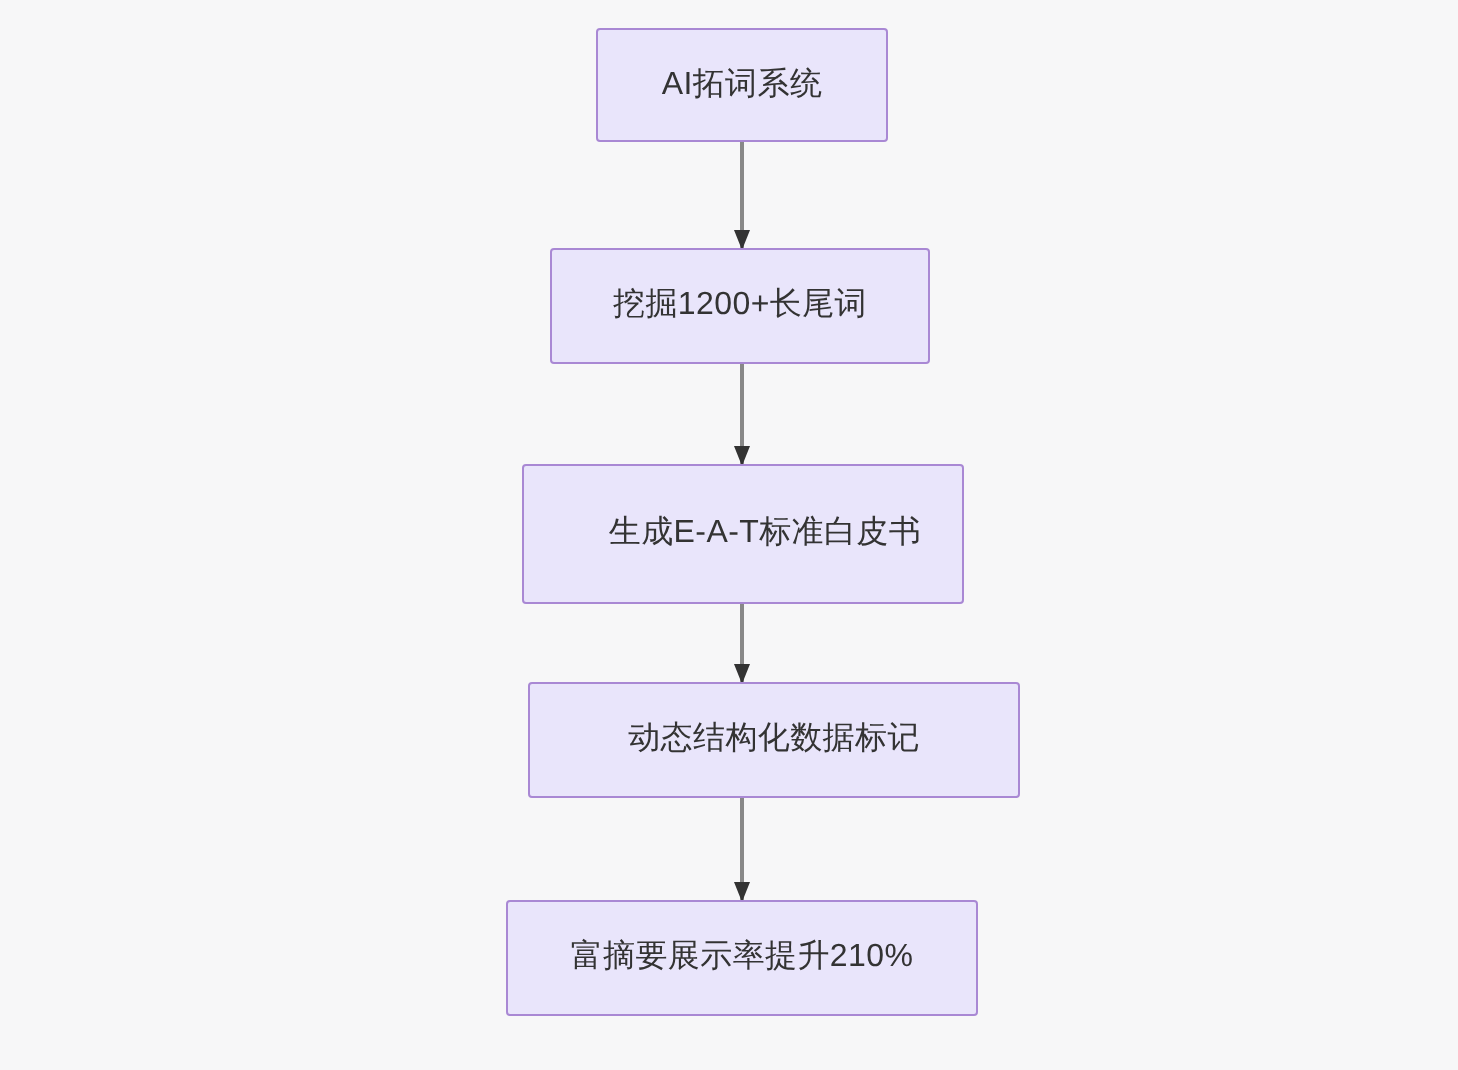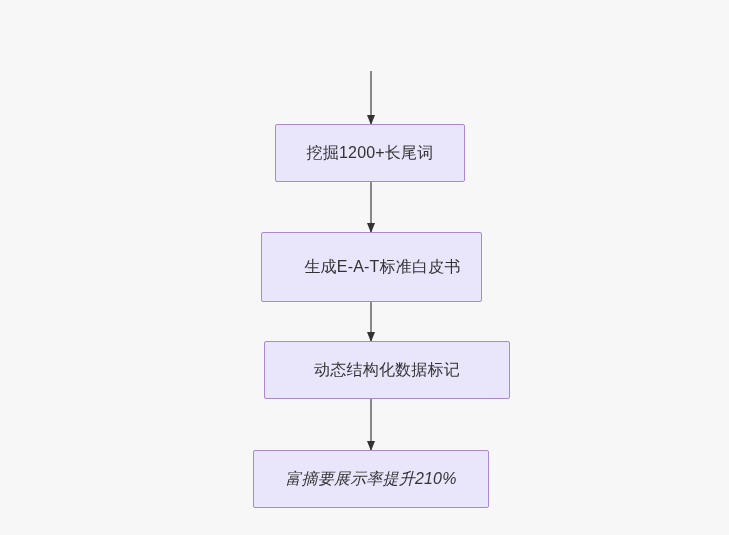--- a/index.html
+++ b/index.html
@@ -45,21 +45,21 @@
     letter-spacing: 0.2px;
     white-space: nowrap;
     text-align: center;
     font-family: "Liberation Sans", "DejaVu Sans", sans-serif;
   }
   
   #node-0 { left: 298px; top: 14px;  width: 146px; height: 57px; }
   #node-1 { left: 275px; top: 124px; width: 190px; height: 58px; align-items: center; }
   #node-2 { left: 261px; top: 232px; width: 221px; height: 70px; padding-left: 22px; }
   #node-3 { left: 264px; top: 341px; width: 246px; height: 58px; }
-  #node-4 { left: 253px; top: 450px; width: 236px; height: 58px; font-style: italic; }
+  #node-4 { left: 253px; top: 450px; width: 236px; height: 58px; }
 </style>
 </head>
 <body>
 
 <div id="flow-canvas">
 
   <svg id="flow-svg" viewBox="0 0 729 535" xmlns="http://www.w3.org/2000/svg">
     <defs>
       <marker id="arrowhead" markerWidth="10" markerHeight="8" refX="9" refY="4" orient="auto" markerUnits="userSpaceOnUse">
         <path d="M0,0 L10,4 L0,8 Z" fill="#333333"></path>
@@ -68,20 +68,23 @@
 
     <line x1="371" y1="71" x2="371" y2="124" stroke="#888888" stroke-width="2" marker-end="url(#arrowhead)"></line>
 
     <line x1="371" y1="182" x2="371" y2="232" stroke="#888888" stroke-width="2" marker-end="url(#arrowhead)"></line>
 
     <line x1="371" y1="290" x2="371" y2="341" stroke="#888888" stroke-width="2" marker-end="url(#arrowhead)"></line>
 
     <line x1="371" y1="399" x2="371" y2="450" stroke="#888888" stroke-width="2" marker-end="url(#arrowhead)"></line>
   </svg>
 
+  <div class="node" id="node-0">
+    <span class="node-label">AI拓词系统</span>
+  </div>
 
   <div class="node" id="node-1">
     <span class="node-label">挖掘1200+长尾词</span>
   </div>
 
   <div class="node" id="node-2">
     <span class="node-label">生成E-A-T标准白皮书</span>
   </div>
 
   <div class="node" id="node-3">

